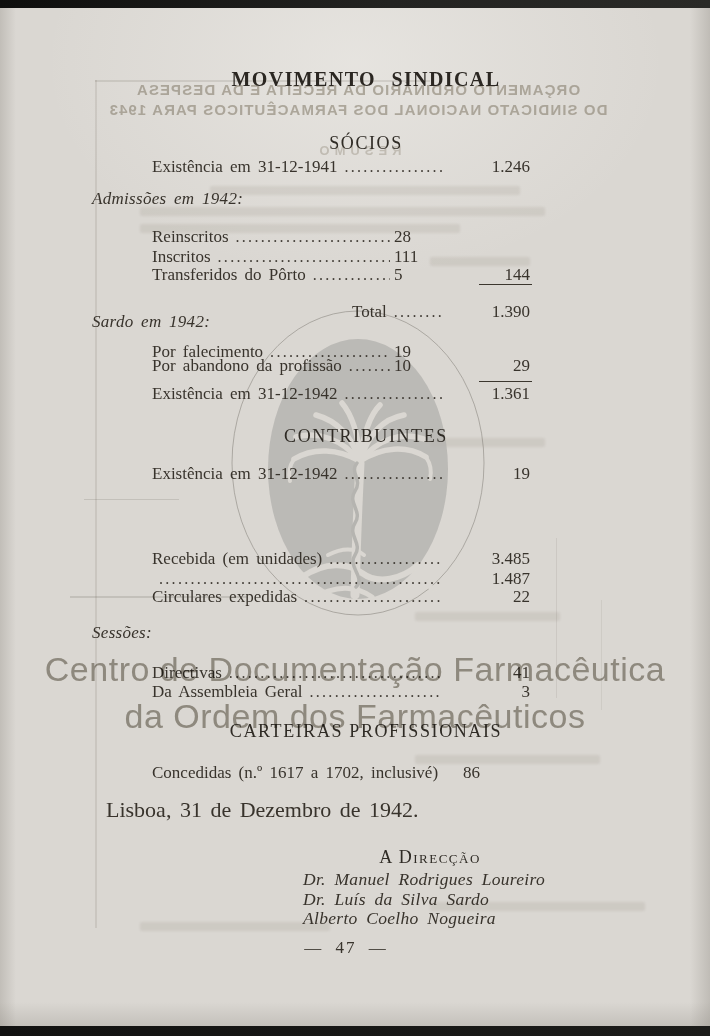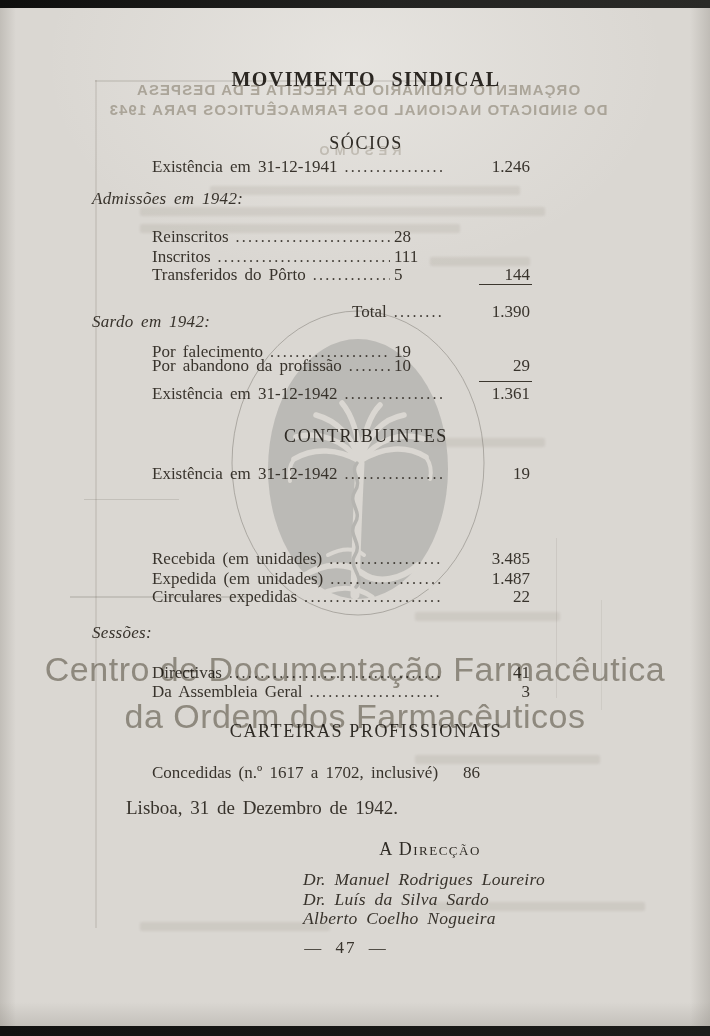--- a/index.html
+++ b/index.html
@@ -35,23 +35,23 @@
   .lbl{flex:none;}
   .dots{flex:1 1 auto;overflow:hidden;white-space:nowrap;letter-spacing:2.3px;font-size:16px;
      margin:0 4px 0 7px;opacity:.92;}
   .c1{flex:none;width:52px;text-align:left;}
   .c2{flex:none;width:84px;text-align:right;}
   .c0{flex:none;width:0;}
   .gap{flex:1 1 auto;}
   .val{flex:none;text-align:right;}
   .ital{position:absolute;left:92px;font-style:italic;font-size:17px;letter-spacing:.3px;word-spacing:3px;}
   .srule{position:absolute;left:479px;width:53px;border-top:1.5px solid #3b362e;}
-  .placedate{position:absolute;left:126px;font-size:19px;word-spacing:3px;}
+  .placedate{position:absolute;left:106px;font-size:22px;word-spacing:3px;}
   .direcao{position:absolute;left:300px;width:260px;text-align:center;font-variant:small-caps;
-     font-size:18px;letter-spacing:1.5px;color:#2f2b25;}
+     font-size:18px;letter-spacing:1.5px;color:#2f2b25;margin-top:8px;}
   .sig{position:absolute;left:303px;font-style:italic;font-size:17.5px;word-spacing:4px;letter-spacing:.3px;}
   .pageno{position:absolute;left:246px;width:200px;text-align:center;font-size:17px;letter-spacing:2px;word-spacing:6px;}
 
   
   .wm{position:absolute;inset:0;z-index:4;mix-blend-mode:multiply;pointer-events:none;}
   .wmline{position:absolute;left:0;width:710px;text-align:center;color:rgba(146,141,131,.82);
      font-family:"Liberation Sans",sans-serif;font-weight:400;letter-spacing:.5px;white-space:nowrap;}
 </style>
 </head>
 <body>
@@ -174,21 +174,20 @@
       <span class="c2">19</span>
     </div>
 
     <div class="row" style="top:549px;">
       <span class="lbl">Recebida (em unidades)</span>
       <span class="dots">................................................................................</span>
       <span class="c0"></span>
       <span class="c2">3.485</span>
     </div>
     <div class="row" style="top:569px;">
-      <span class="lbl">Expedida (em unidades)</span>
       <span class="dots">................................................................................</span>
       <span class="c0"></span>
       <span class="c2">1.487</span>
     </div>
     <div class="row" style="top:587px;">
       <span class="lbl">Circulares expedidas</span>
       <span class="dots">................................................................................</span>
       <span class="c0"></span>
       <span class="c2">22</span>
     </div>

